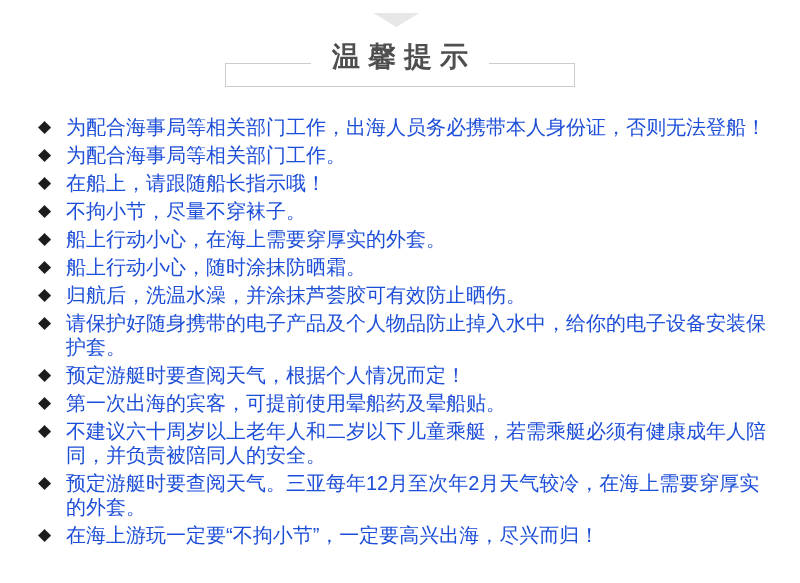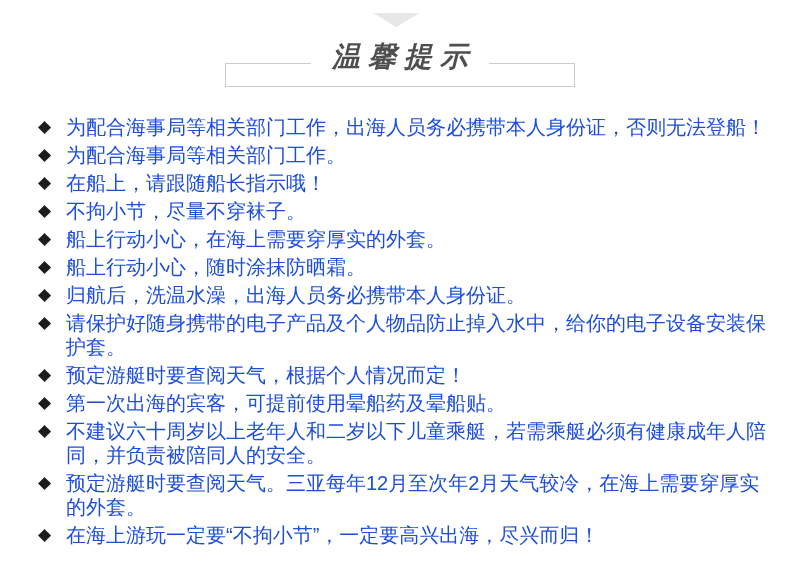--- a/index.html
+++ b/index.html
@@ -43,21 +43,20 @@
     left: 50%;
     transform: translateX(-50%);
     background: #ffffff;
     padding: 0 13px 0 21px;
     font-size: 28px;
     font-weight: bold;
     letter-spacing: 8px;
     line-height: 31px;
     color: #4f4f4f;
     white-space: nowrap;
-    font-style: italic;
   }
   .header-subtitle {
     position: absolute;
     bottom: -8px;
     left: 50%;
     transform: translateX(-50%);
     background: #ffffff;
     padding: 0 11px 0 19px;
     font-size: 13px;
     letter-spacing: 8px;
@@ -131,21 +130,21 @@
       <span class="item-text">船上行动小心，在海上需要穿厚实的外套。</span>
     </li>
 
     <li>
       <span class="bullet">◆</span>
       <span class="item-text">船上行动小心，随时涂抹防晒霜。</span>
     </li>
 
     <li>
       <span class="bullet">◆</span>
-      <span class="item-text">归航后，洗温水澡，出海人员务必携带本人身份证。</span>
+      <span class="item-text">归航后，洗温水澡，并涂抹芦荟胶可有效防止晒伤。</span>
     </li>
 
     <li>
       <span class="bullet">◆</span>
       <span class="item-text">请保护好随身携带的电子产品及个人物品防止掉入水中，给你的电子设备安装保护套。</span>
     </li>
 
     <li>
       <span class="bullet">◆</span>
       <span class="item-text">预定游艇时要查阅天气，根据个人情况而定！</span>

